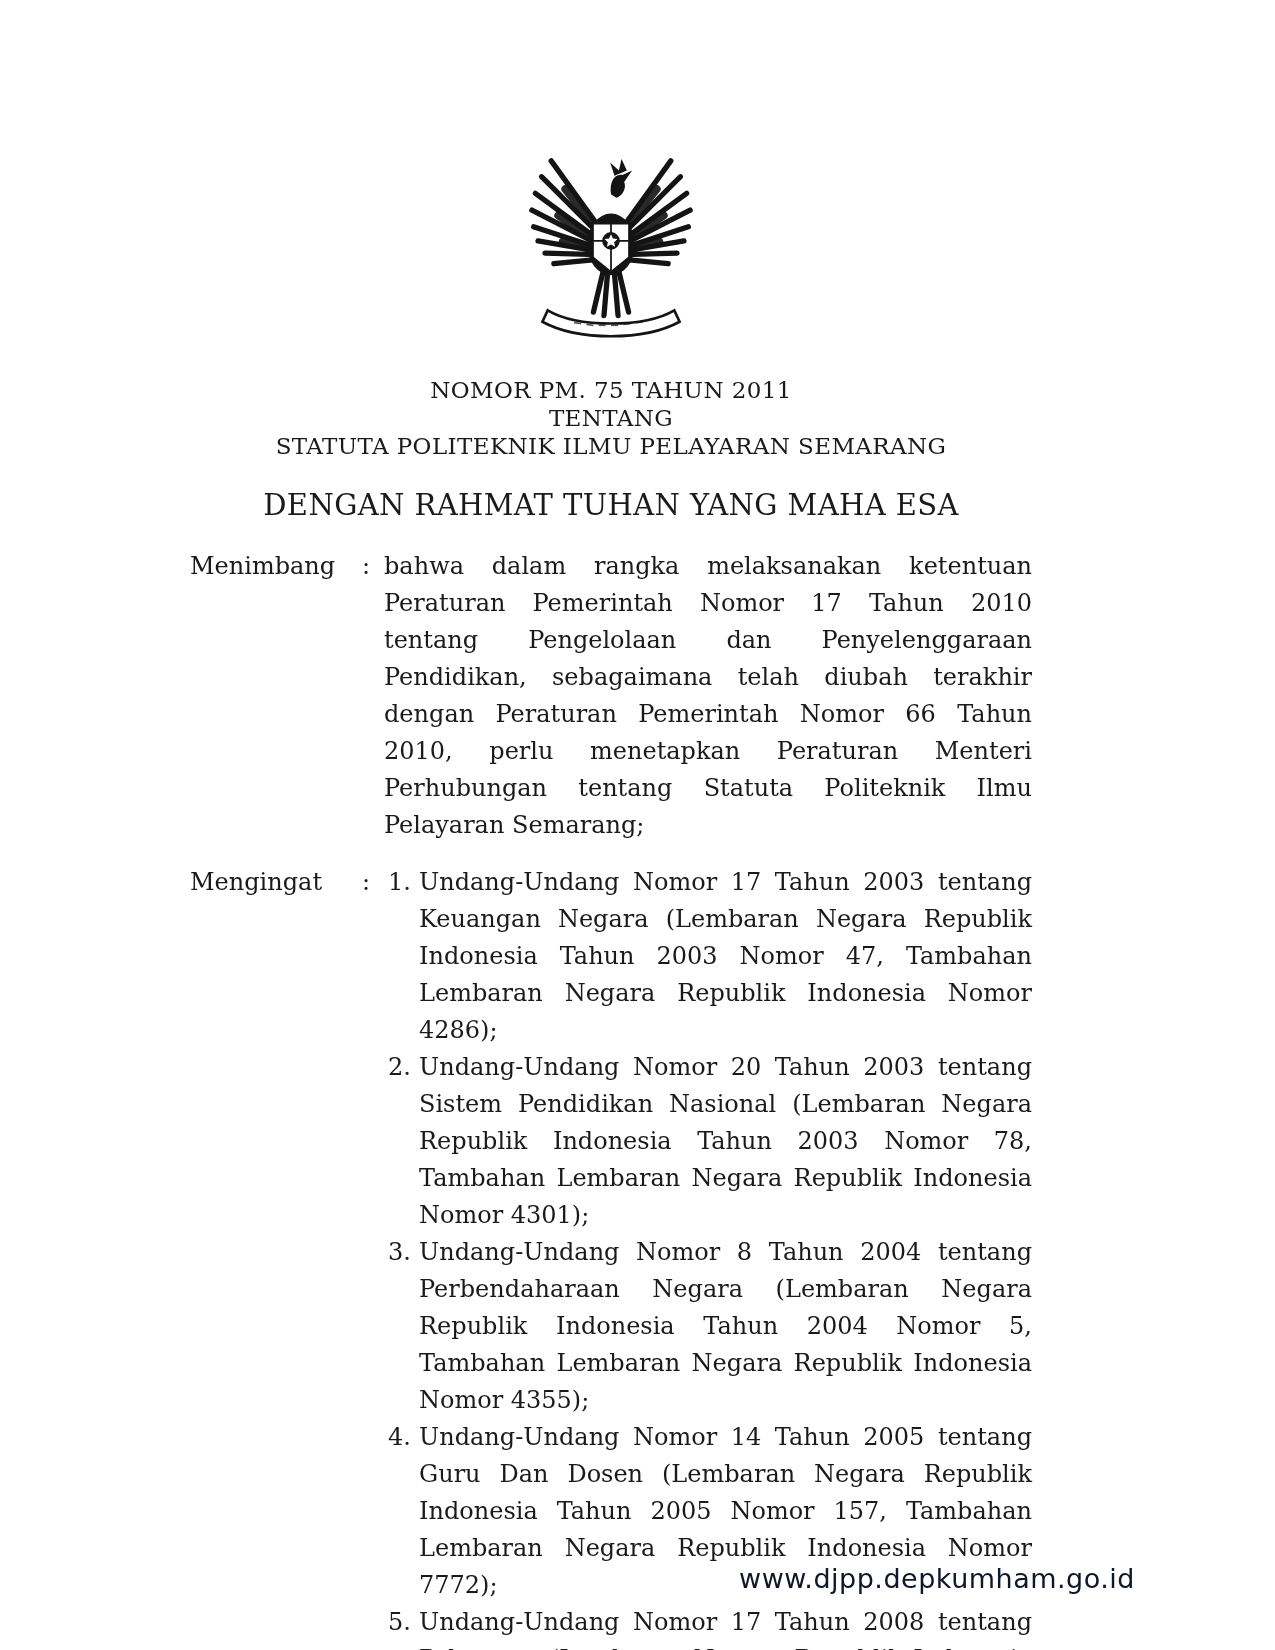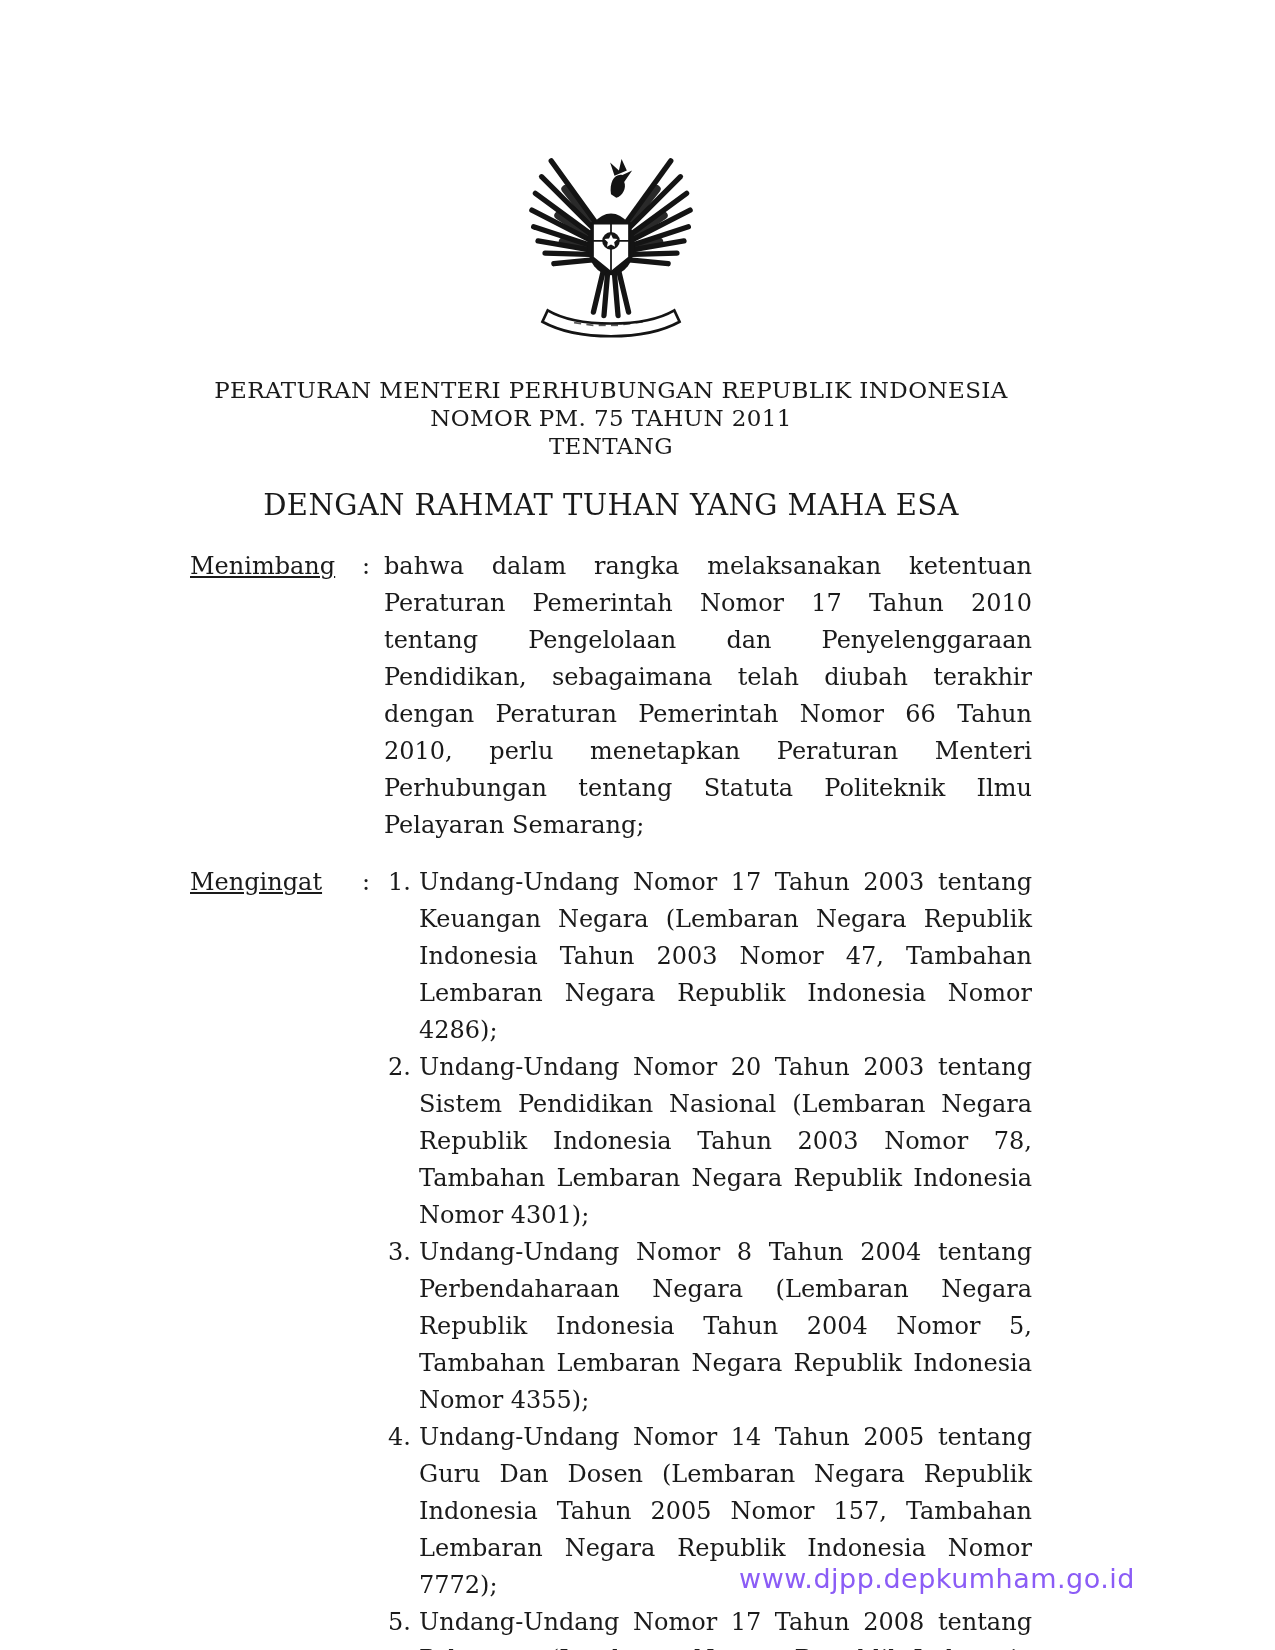--- a/index.html
+++ b/index.html
@@ -34,21 +34,21 @@
   .invocation { margin-top: 28px; }
   .authority  { margin-top: 21px; }
   .clause {
     display: flex;
     align-items: flex-start;
     font-size: 24px;
     line-height: 37px;
   }
   .clause-menimbang { margin-top: 26px; }
   .clause-mengingat { margin-top: 20px; }
-  .clause-label { flex: 0 0 172px; text-decoration: underline; }
+  .clause-label { flex: 0 0 172px; }
   .clause-colon { flex: 0 0 14px; }
   .clause-text {
     flex: 1;
     margin-left: 8px;
     text-align: justify;
   }
   .law-list { flex: 1; }
   .law-item {
     display: flex;
     align-items: flex-start;
@@ -61,21 +61,21 @@
   .law-text {
     flex: 1;
     text-align: justify;
   }
   .watermark {
     position: absolute;
     right: 140px;
     bottom: 56px;
     font-family: "DejaVu Sans", "Liberation Sans", sans-serif;
     font-size: 27px;
-    color: #8b5cf6;
+    color: #0f172a;
     letter-spacing: 0.5px;
   }
 </style>
 </head>
 <body>
 
 <div class="page">
 
   <div class="emblem-wrap">
     <svg viewBox="0 0 200 232" width="176" height="204" aria-hidden="true">
@@ -133,23 +133,23 @@
           <path d="M72,212 L80,213"></path>
           <path d="M86,213 L94,213"></path>
         <path d="M100,213 L108,213"></path>
           <path d="M114,212 L122,211"></path>
           <path d="M128,210 L136,209"></path>
       </g>
     </svg>
   </div>
 
   <div class="title-block">
-    <div>PERATURAN MENTERI PERHUBUNGAN REPUBLIK INDONESIA</div>
     <div>NOMOR PM. 75 TAHUN 2011</div>
     <div>TENTANG</div>
+    <div>STATUTA POLITEKNIK ILMU PELAYARAN SEMARANG</div>
   </div>
 
   <div class="center-line invocation">DENGAN RAHMAT TUHAN YANG MAHA ESA</div>
 
   <div class="clause clause-menimbang">
     <div class="clause-label">Menimbang</div>
     <div class="clause-colon">:</div>
     <div class="clause-text">bahwa dalam rangka melaksanakan ketentuan Peraturan Pemerintah Nomor 17 Tahun 2010 tentang Pengelolaan dan Penyelenggaraan Pendidikan, sebagaimana telah diubah terakhir dengan Peraturan Pemerintah Nomor 66 Tahun 2010, perlu menetapkan Peraturan Menteri Perhubungan tentang Statuta Politeknik Ilmu Pelayaran Semarang;</div>
   </div>
 

